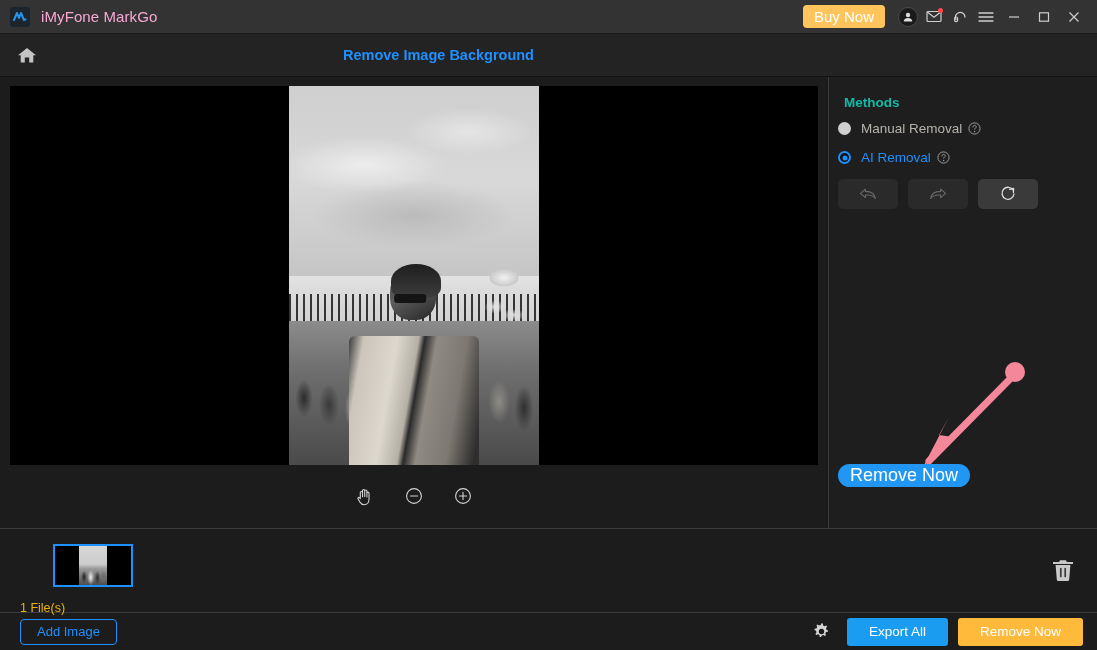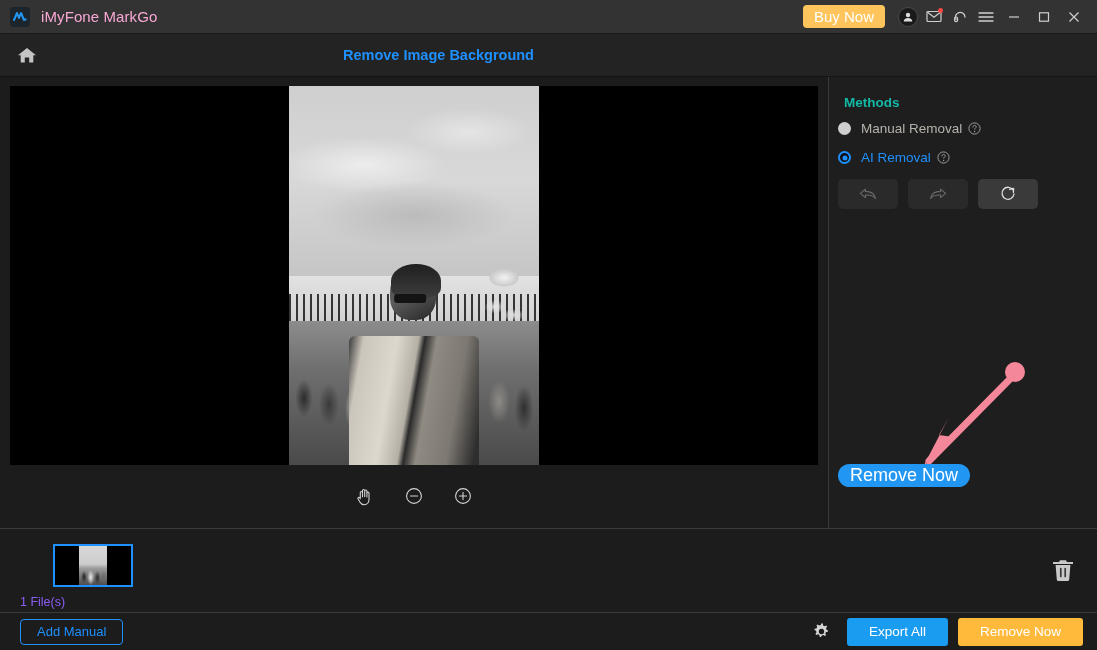--- a/index.html
+++ b/index.html
@@ -282,22 +282,22 @@
   }
   .thumb-img::after {
     content: ""; position: absolute; left: 0; right: 0; bottom: 0; height: 52%;
     background:
       radial-gradient(ellipse 4px 9px at 18% 60%, #202020, rgba(32,32,32,0) 72%),
       radial-gradient(ellipse 5px 11px at 42% 62%, #ededed, rgba(237,237,237,0) 72%),
       radial-gradient(ellipse 4px 10px at 66% 64%, #2c2c2c, rgba(44,44,44,0) 72%),
       radial-gradient(ellipse 4px 9px at 88% 60%, #6a6a6a, rgba(106,106,106,0) 72%);
   }
   .file-count {
-    position: absolute; left: 20px; top: 66px;
-    color: #8b5cf6; font-size: 12.5px;
+    position: absolute; left: 20px; top: 72px;
+    color: #eab308; font-size: 12.5px;
   }
   .trash {
     position: absolute; right: 19px; top: 26px;
     width: 30px; height: 30px; cursor: pointer;
     color: #c9c9c9;
     display: flex; align-items: center; justify-content: center;
   }
 
   
   .bottombar {
@@ -507,21 +507,21 @@
     <div class="trash">
       <svg width="24" height="26" viewBox="0 0 24 26" aria-hidden="true">
         <path d="M9 3.2h6l.9 1.8H22v2H2v-2h6.1z" fill="#c9c9c9"></path>
         <path d="M4.6 8h14.8l-1.2 14.4a1.6 1.6 0 0 1-1.6 1.5H7.4a1.6 1.6 0 0 1-1.6-1.5z" fill="#c9c9c9"></path>
         <path d="M9.8 11.5v8M14.2 11.5v8" stroke="#3a3a3a" stroke-width="1.7" stroke-linecap="round"></path>
       </svg>
     </div>
   </div>
 
   <div class="bottombar">
-    <button class="add-image">Add Manual</button>
+    <button class="add-image">Add Image</button>
     <div class="bb-spacer"></div>
     <div class="gear">
       <svg width="19" height="19" viewBox="0 0 19 19" aria-hidden="true">
         <path d="M9.5 1.3l1.3.3.3 1.8 1.4.8 1.7-.7.9 1.1-1 1.5.3 1.6 1.7.7-.2 1.4-1.8.3-.8 1.4.7 1.7-1.1.9-1.5-1-1.6.3-.7 1.7-1.4-.2-.3-1.8-1.4-.8-1.7.7-.9-1.1 1-1.5-.3-1.6-1.7-.7.2-1.4 1.8-.3.8-1.4-.7-1.7 1.1-.9 1.5 1 1.6-.3z" fill="#d4d4d4"></path>
         <circle cx="9.5" cy="9.5" r="2.7" fill="#1c1c1c"></circle>
       </svg>
     </div>
     <button class="export-all">Export All</button>
     <button class="export-now">Remove Now</button>
   </div>

